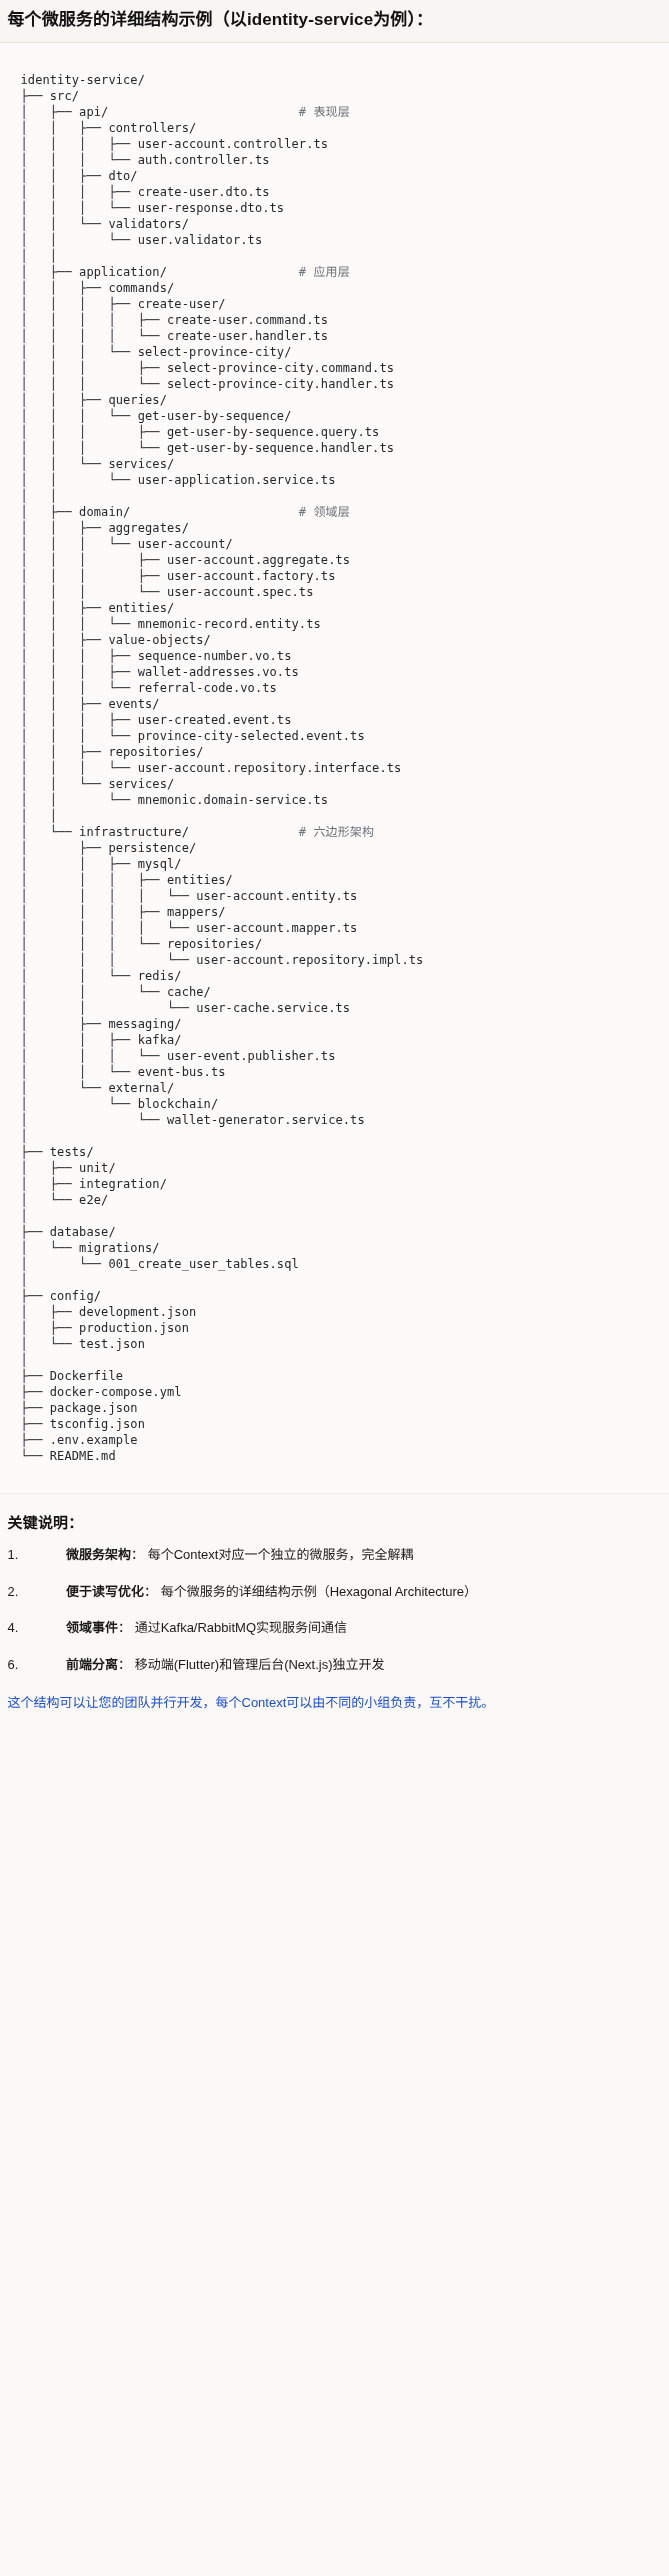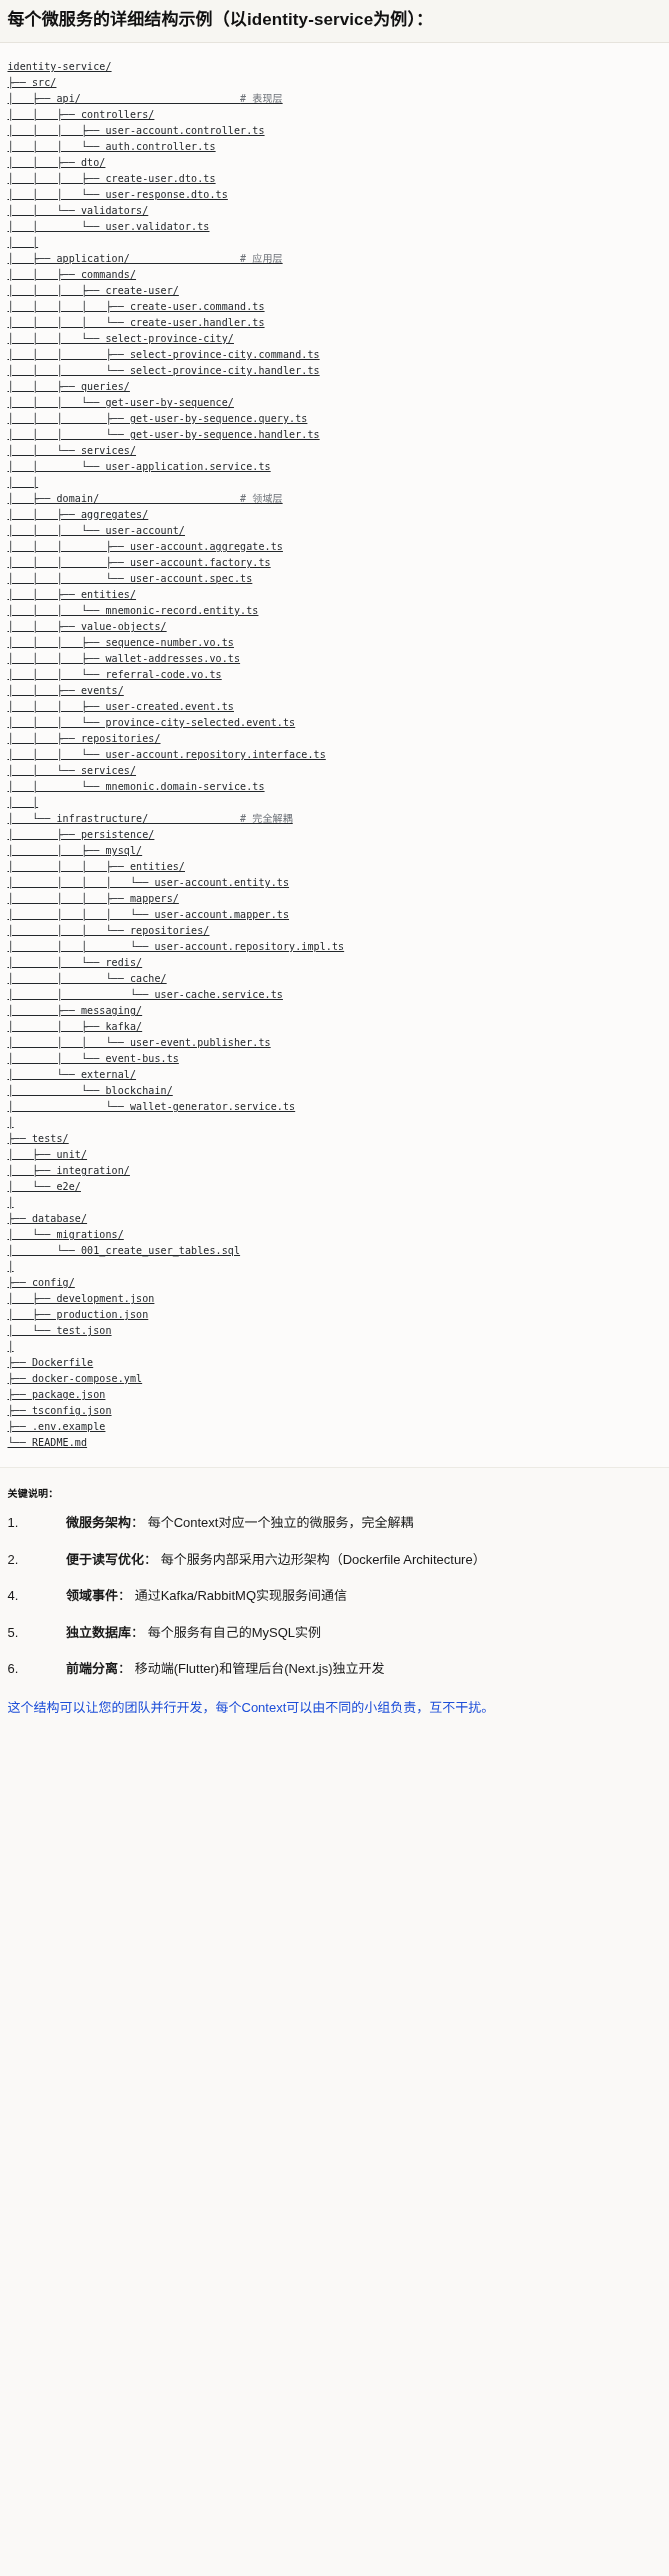--- a/index.html
+++ b/index.html
@@ -34,41 +34,40 @@
   }
 
   
   .tree-block {
     background: #fcfbfa;
     padding: 16.3px 7.5px 16.3px 7.5px;
     margin: 0;
     border-bottom: 0.6px solid #eceae4;
   }
   pre.tree {
-    margin: 0;
+    margin: 13px;
     font-family: "DejaVu Sans Mono", "Liberation Mono", monospace;
-    font-size: 10px;
+    font-size: 12px;
     line-height: 16px;
     color: #23272b;
     white-space: pre;
     letter-spacing: 0.1px;
     tab-size: 4;
-    text-decoration: underline;
   }
   pre.tree .cmt {
     color: #6d7278;
   }
 
   
   .notes {
     padding: 12.5px 7.5px 16.3px 7.5px;
     background: #faf9f7;
   }
   .notes-title {
-    font-size: 10px;
+    font-size: 15px;
     font-weight: 700;
     margin: 3.8px 0 13.8px 0;
     color: #111111;
     letter-spacing: 0.2px;
   }
   ol.note-list {
     list-style: none;
     margin: 0;
     padding: 0;
   }
@@ -147,21 +146,21 @@
 │   │   │   ├── wallet-addresses.vo.ts
 │   │   │   └── referral-code.vo.ts
 │   │   ├── events/
 │   │   │   ├── user-created.event.ts
 │   │   │   └── province-city-selected.event.ts
 │   │   ├── repositories/
 │   │   │   └── user-account.repository.interface.ts
 │   │   └── services/
 │   │       └── mnemonic.domain-service.ts
 │   │
-│   └── infrastructure/               <span class="cmt"># 完全解耦</span>
+│   └── infrastructure/               <span class="cmt"># 六边形架构</span>
 │       ├── persistence/
 │       │   ├── mysql/
 │       │   │   ├── entities/
 │       │   │   │   └── user-account.entity.ts
 │       │   │   ├── mappers/
 │       │   │   │   └── user-account.mapper.ts
 │       │   │   └── repositories/
 │       │   │       └── user-account.repository.impl.ts
 │       │   └── redis/
 │       │       └── cache/
@@ -201,33 +200,28 @@
 
     <ol class="note-list">
       <li>
         <span class="num">1.</span>
         <span class="term">微服务架构</span><span class="sep">：</span>
         <span class="desc">每个Context对应一个独立的微服务，完全解耦</span>
       </li>
       <li>
         <span class="num">2.</span>
         <span class="term">便于读写优化</span><span class="sep">：</span>
-        <span class="desc">每个服务内部采用六边形架构（Dockerfile Architecture）</span>
+        <span class="desc">每个微服务的详细结构示例（Hexagonal Architecture）</span>
       </li>
       <li>
         <span class="num">4.</span>
         <span class="term">领域事件</span><span class="sep">：</span>
         <span class="desc">通过Kafka/RabbitMQ实现服务间通信</span>
       </li>
       <li>
-        <span class="num">5.</span>
-        <span class="term">独立数据库</span><span class="sep">：</span>
-        <span class="desc">每个服务有自己的MySQL实例</span>
-      </li>
-      <li>
         <span class="num">6.</span>
         <span class="term">前端分离</span><span class="sep">：</span>
         <span class="desc">移动端(Flutter)和管理后台(Next.js)独立开发</span>
       </li>
     </ol>
 
     <p class="closing">这个结构可以让您的团队并行开发，每个Context可以由不同的小组负责，互不干扰。</p>
   </div>
 
 </div>

